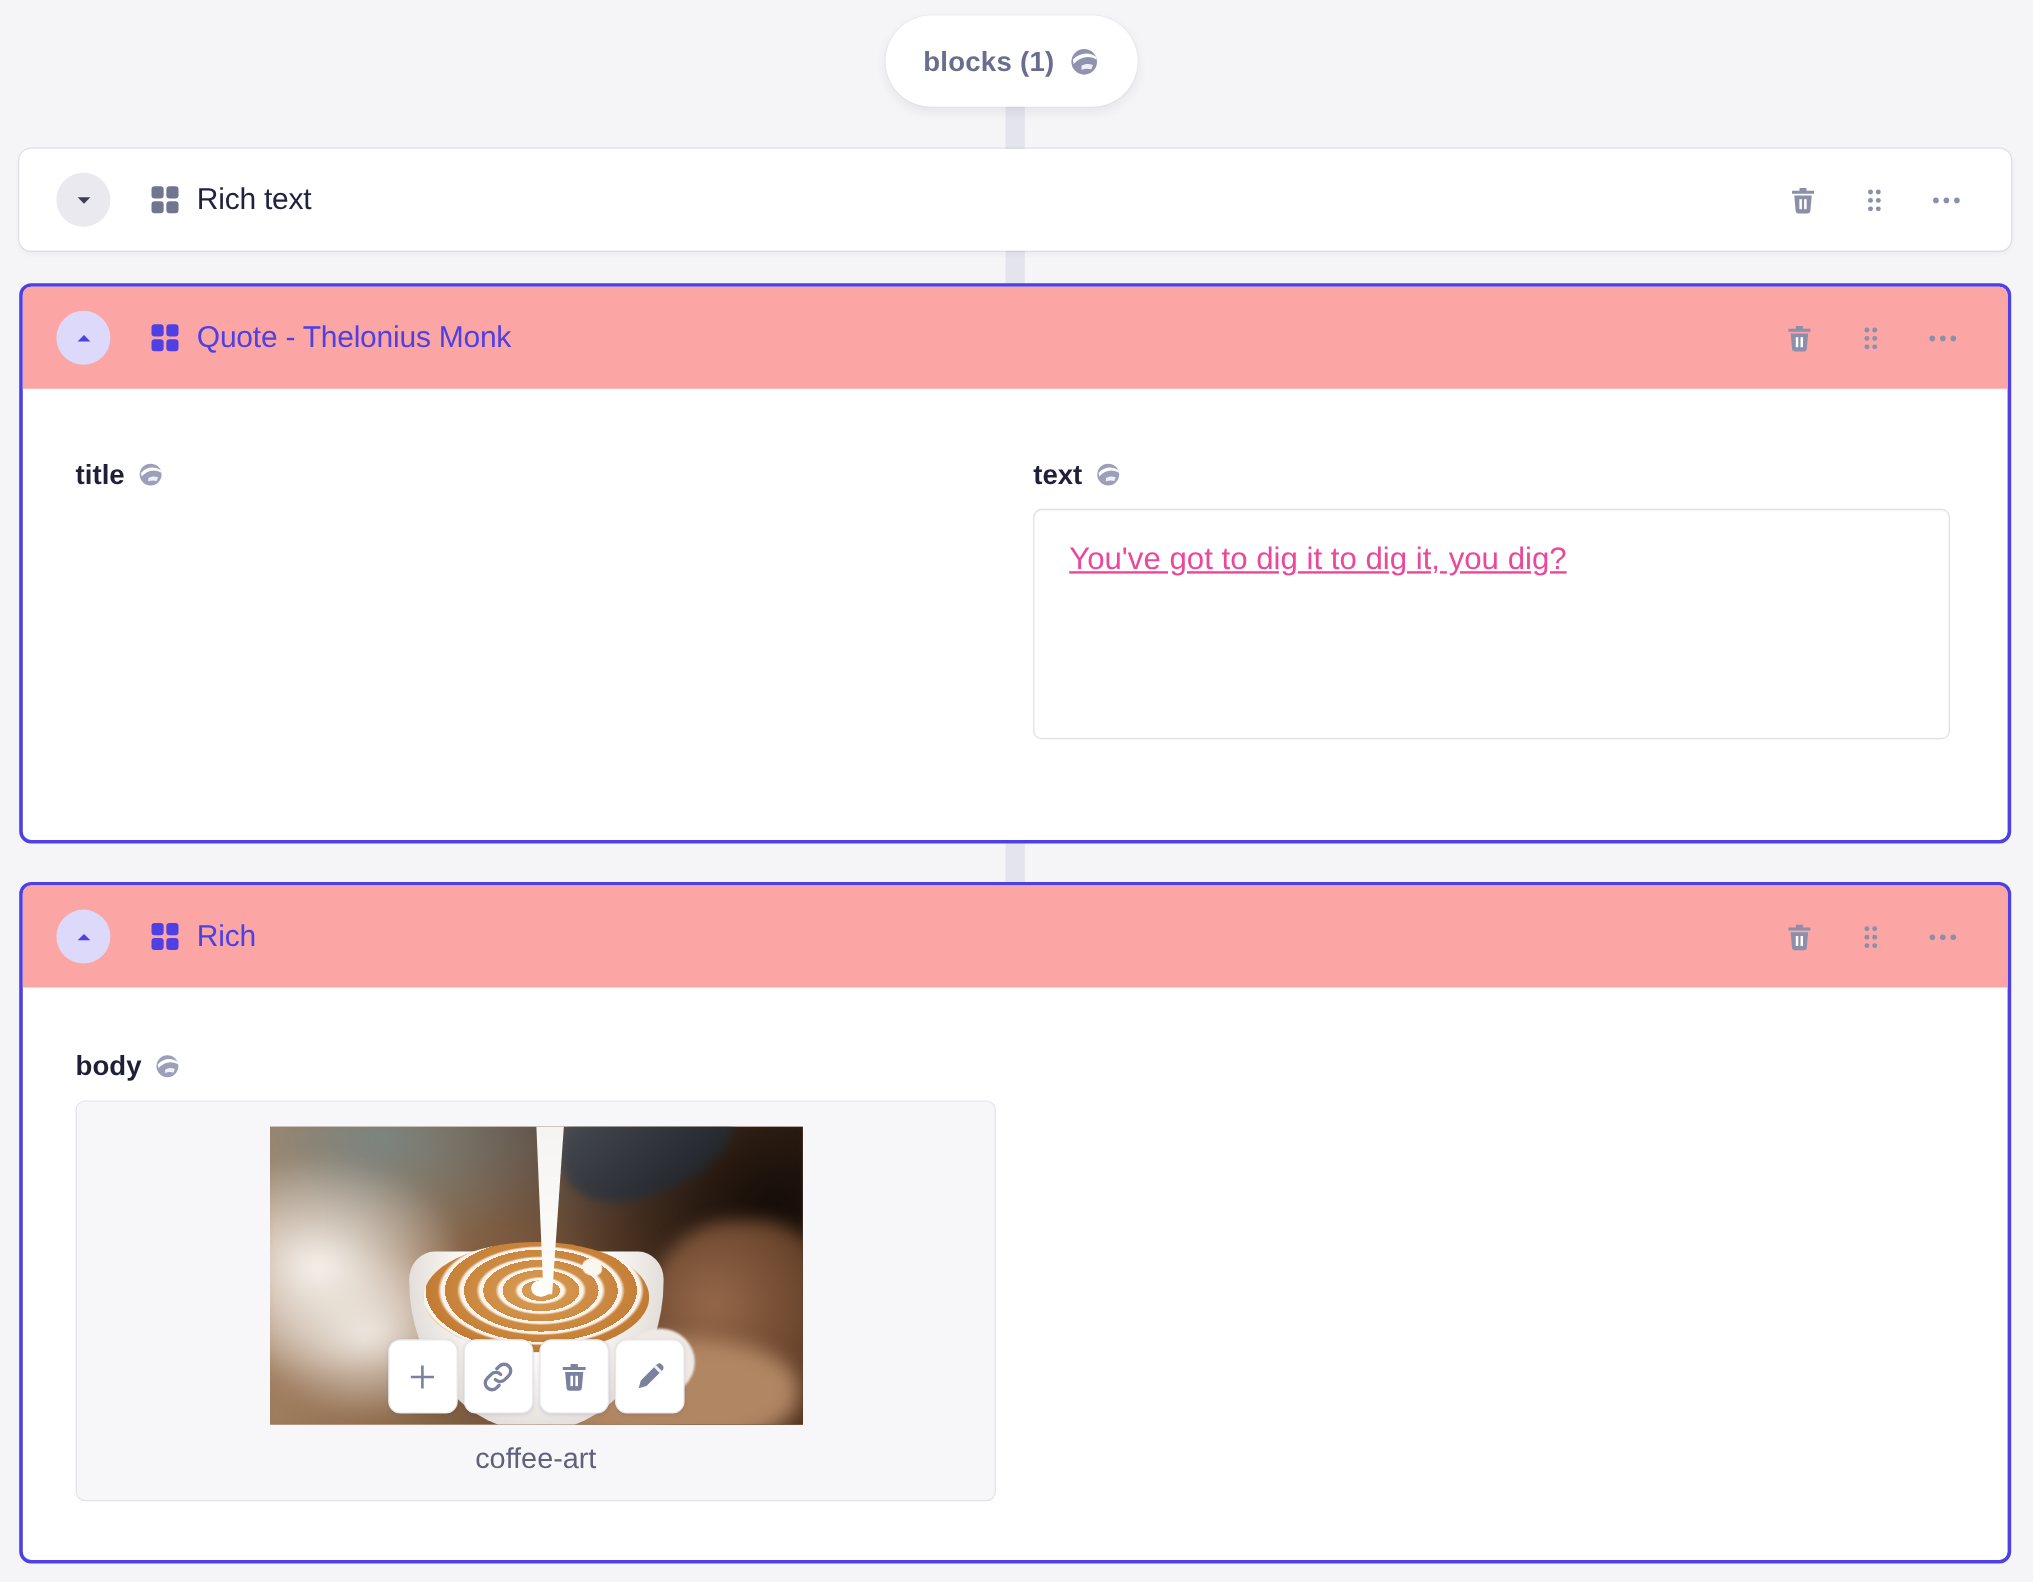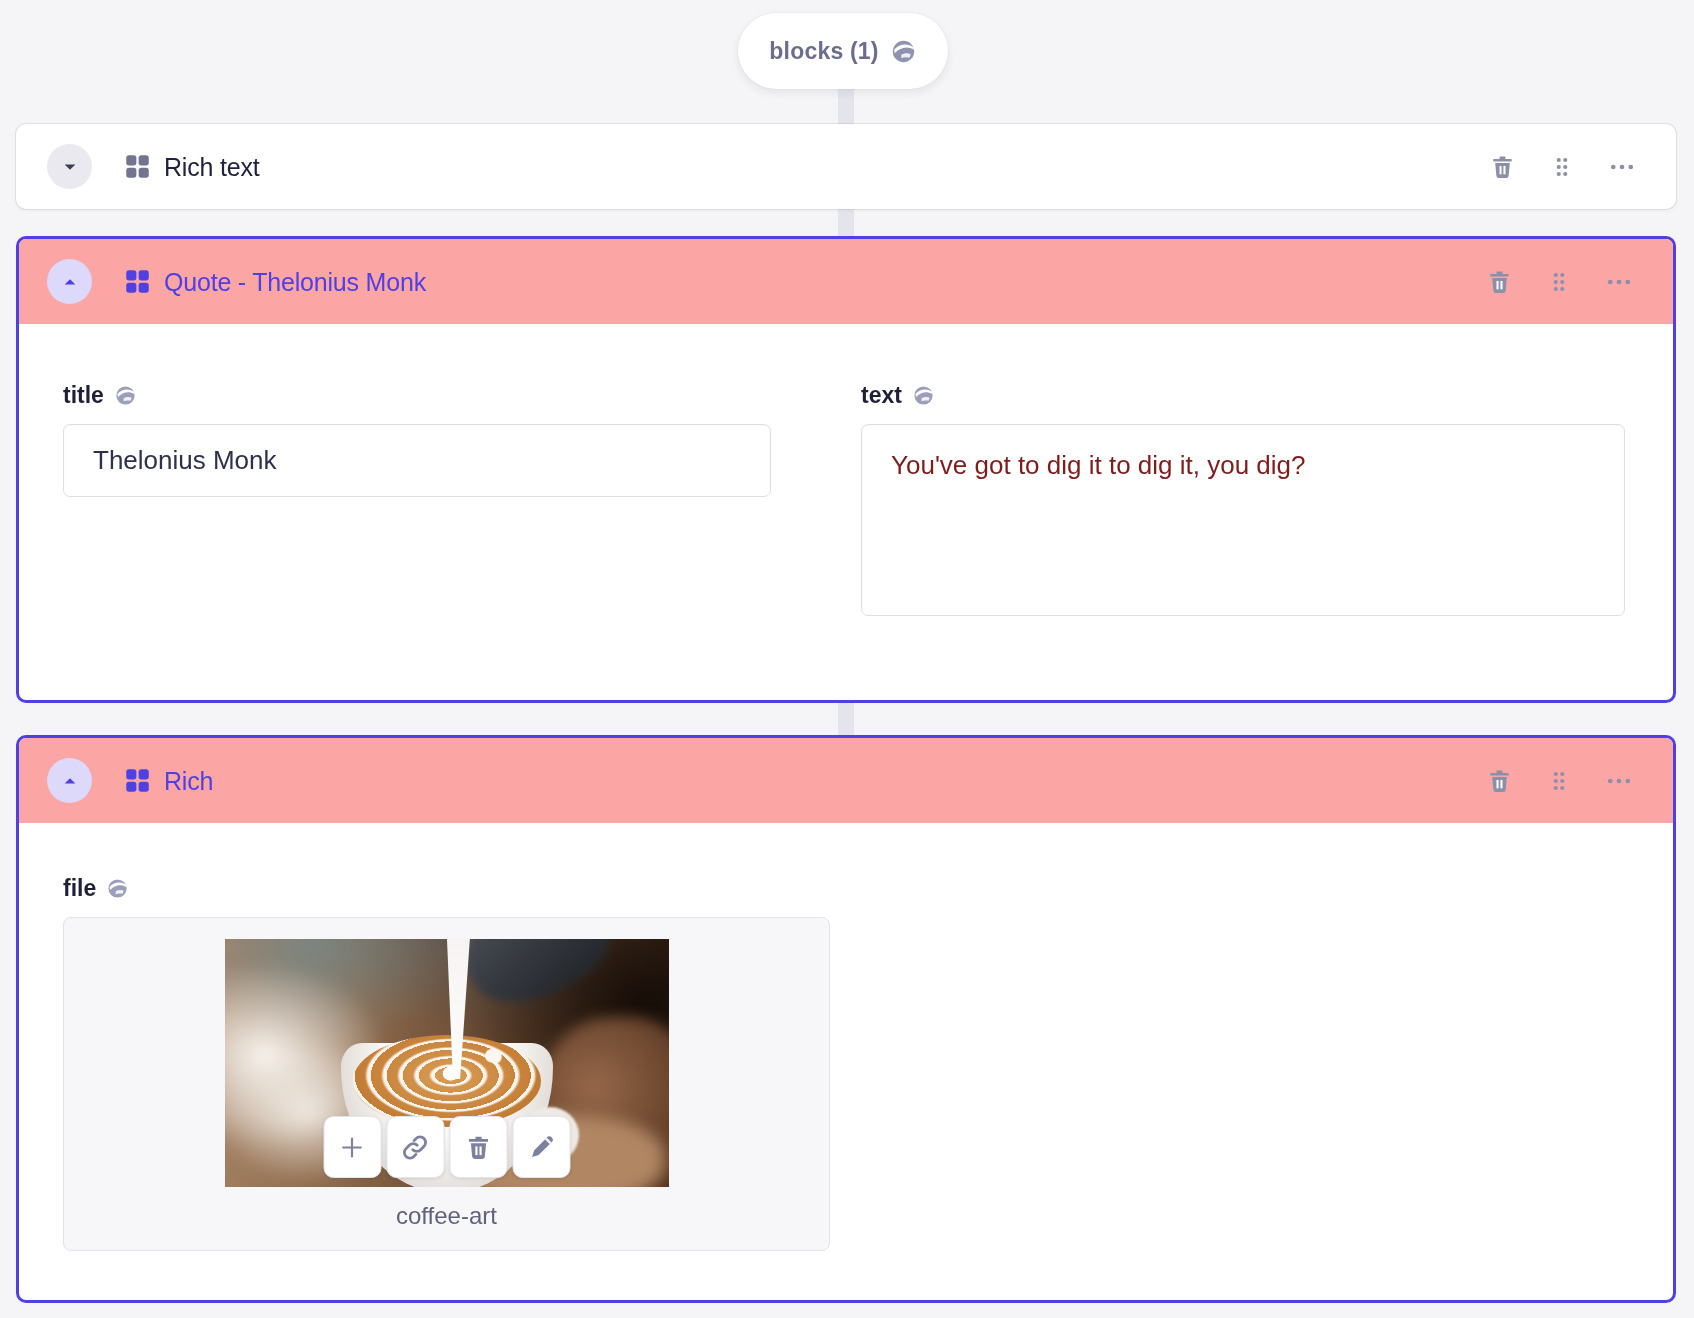--- a/index.html
+++ b/index.html
@@ -44,22 +44,22 @@
   .hdr-btn { width:44px; height:44px; display:flex; align-items:center; justify-content:center; cursor:pointer; }
 
   
   .quote-body { padding:58px 48px 0 44px; display:grid; grid-template-columns:708px 1fr; column-gap:90px; }
   .field-label-row { display:flex; align-items:center; gap:10px; margin-bottom:15px; }
   .field-label { font-size:23px; font-weight:700; color:#1f1f38; }
   .text-input { width:100%; height:73px; border:1px solid #dedee6; border-radius:7px; background:#fff;
                 padding:0 29px; font-size:26px; color:#2f2f4e; font-family:"Liberation Sans",sans-serif;
                 box-shadow:inset 0 1px 2px rgba(40,40,80,.04); }
   .text-area { width:100%; height:192px; border:1px solid #dedee6; border-radius:7px; background:#fff;
-               padding:22px 29px; font-size:26px; color:#7f1d1d; line-height:1.45; resize:none;
-               font-family:"Liberation Sans",sans-serif; box-shadow:inset 0 1px 2px rgba(40,40,80,.04); }
+               padding:22px 29px; font-size:26px; color:#ec4899; line-height:1.45; resize:none;
+               font-family:"Liberation Sans",sans-serif; box-shadow:inset 0 1px 2px rgba(40,40,80,.04);text-decoration:underline; }
 
   
   .media-body { padding:52px 48px 0 44px; }
   .file-box { margin-top:14px; width:767px; height:334px; background:#f7f7f9; border:1px solid #e2e2e9;
               border-radius:8px; overflow:hidden; }
   .photo-wrap { position:relative; width:444px; height:248px; margin:21px auto 0; }
   .photo { position:absolute; inset:0; overflow:hidden; background:#7a573c; }
   .ph { position:absolute; }
   .ph-bg { inset:-12px; filter:blur(7px);
     background:
@@ -220,21 +220,20 @@
         <div class="field-label-row">
           <span class="field-label">title</span>
           <span>
             <svg width="23" height="23" viewBox="0 0 24 24">
               <circle cx="12" cy="12" r="9.5" fill="#9b9fba"></circle>
               <path d="M3.6 10.5 C8 5.5 15 4.2 20.8 8.2 L21.3 10.4 C15 6.8 9 8.6 4.2 13.6 Z" fill="#fff"></path>
               <path d="M10 15 c2.5-1.5 5.5-1.8 8.5-.6 l-1.2 3.2 c-2.5-.8-5-.6-7.3.4 Z" fill="#fff" opacity=".85"></path>
             </svg>
           </span>
         </div>
-        <input class="text-input" type="text" value="Thelonius Monk" style="">
       </div>
       <div>
         <div class="field-label-row">
           <span class="field-label">text</span>
           <span>
             <svg width="23" height="23" viewBox="0 0 24 24">
               <circle cx="12" cy="12" r="9.5" fill="#9b9fba"></circle>
               <path d="M3.6 10.5 C8 5.5 15 4.2 20.8 8.2 L21.3 10.4 C15 6.8 9 8.6 4.2 13.6 Z" fill="#fff"></path>
               <path d="M10 15 c2.5-1.5 5.5-1.8 8.5-.6 l-1.2 3.2 c-2.5-.8-5-.6-7.3.4 Z" fill="#fff" opacity=".85"></path>
             </svg>
@@ -287,21 +286,21 @@
             <circle cx="4.5" cy="12" r="2"></circle>
               <circle cx="12" cy="12" r="2"></circle>
               <circle cx="19.5" cy="12" r="2"></circle>
           </svg>
         </div>
       </div>
     </div>
 
     <div class="media-body">
       <div class="field-label-row">
-        <span class="field-label">file</span>
+        <span class="field-label">body</span>
         <span>
           <svg width="23" height="23" viewBox="0 0 24 24">
             <circle cx="12" cy="12" r="9.5" fill="#9b9fba"></circle>
             <path d="M3.6 10.5 C8 5.5 15 4.2 20.8 8.2 L21.3 10.4 C15 6.8 9 8.6 4.2 13.6 Z" fill="#fff"></path>
             <path d="M10 15 c2.5-1.5 5.5-1.8 8.5-.6 l-1.2 3.2 c-2.5-.8-5-.6-7.3.4 Z" fill="#fff" opacity=".85"></path>
           </svg>
         </span>
       </div>
 
       <div class="file-box">

